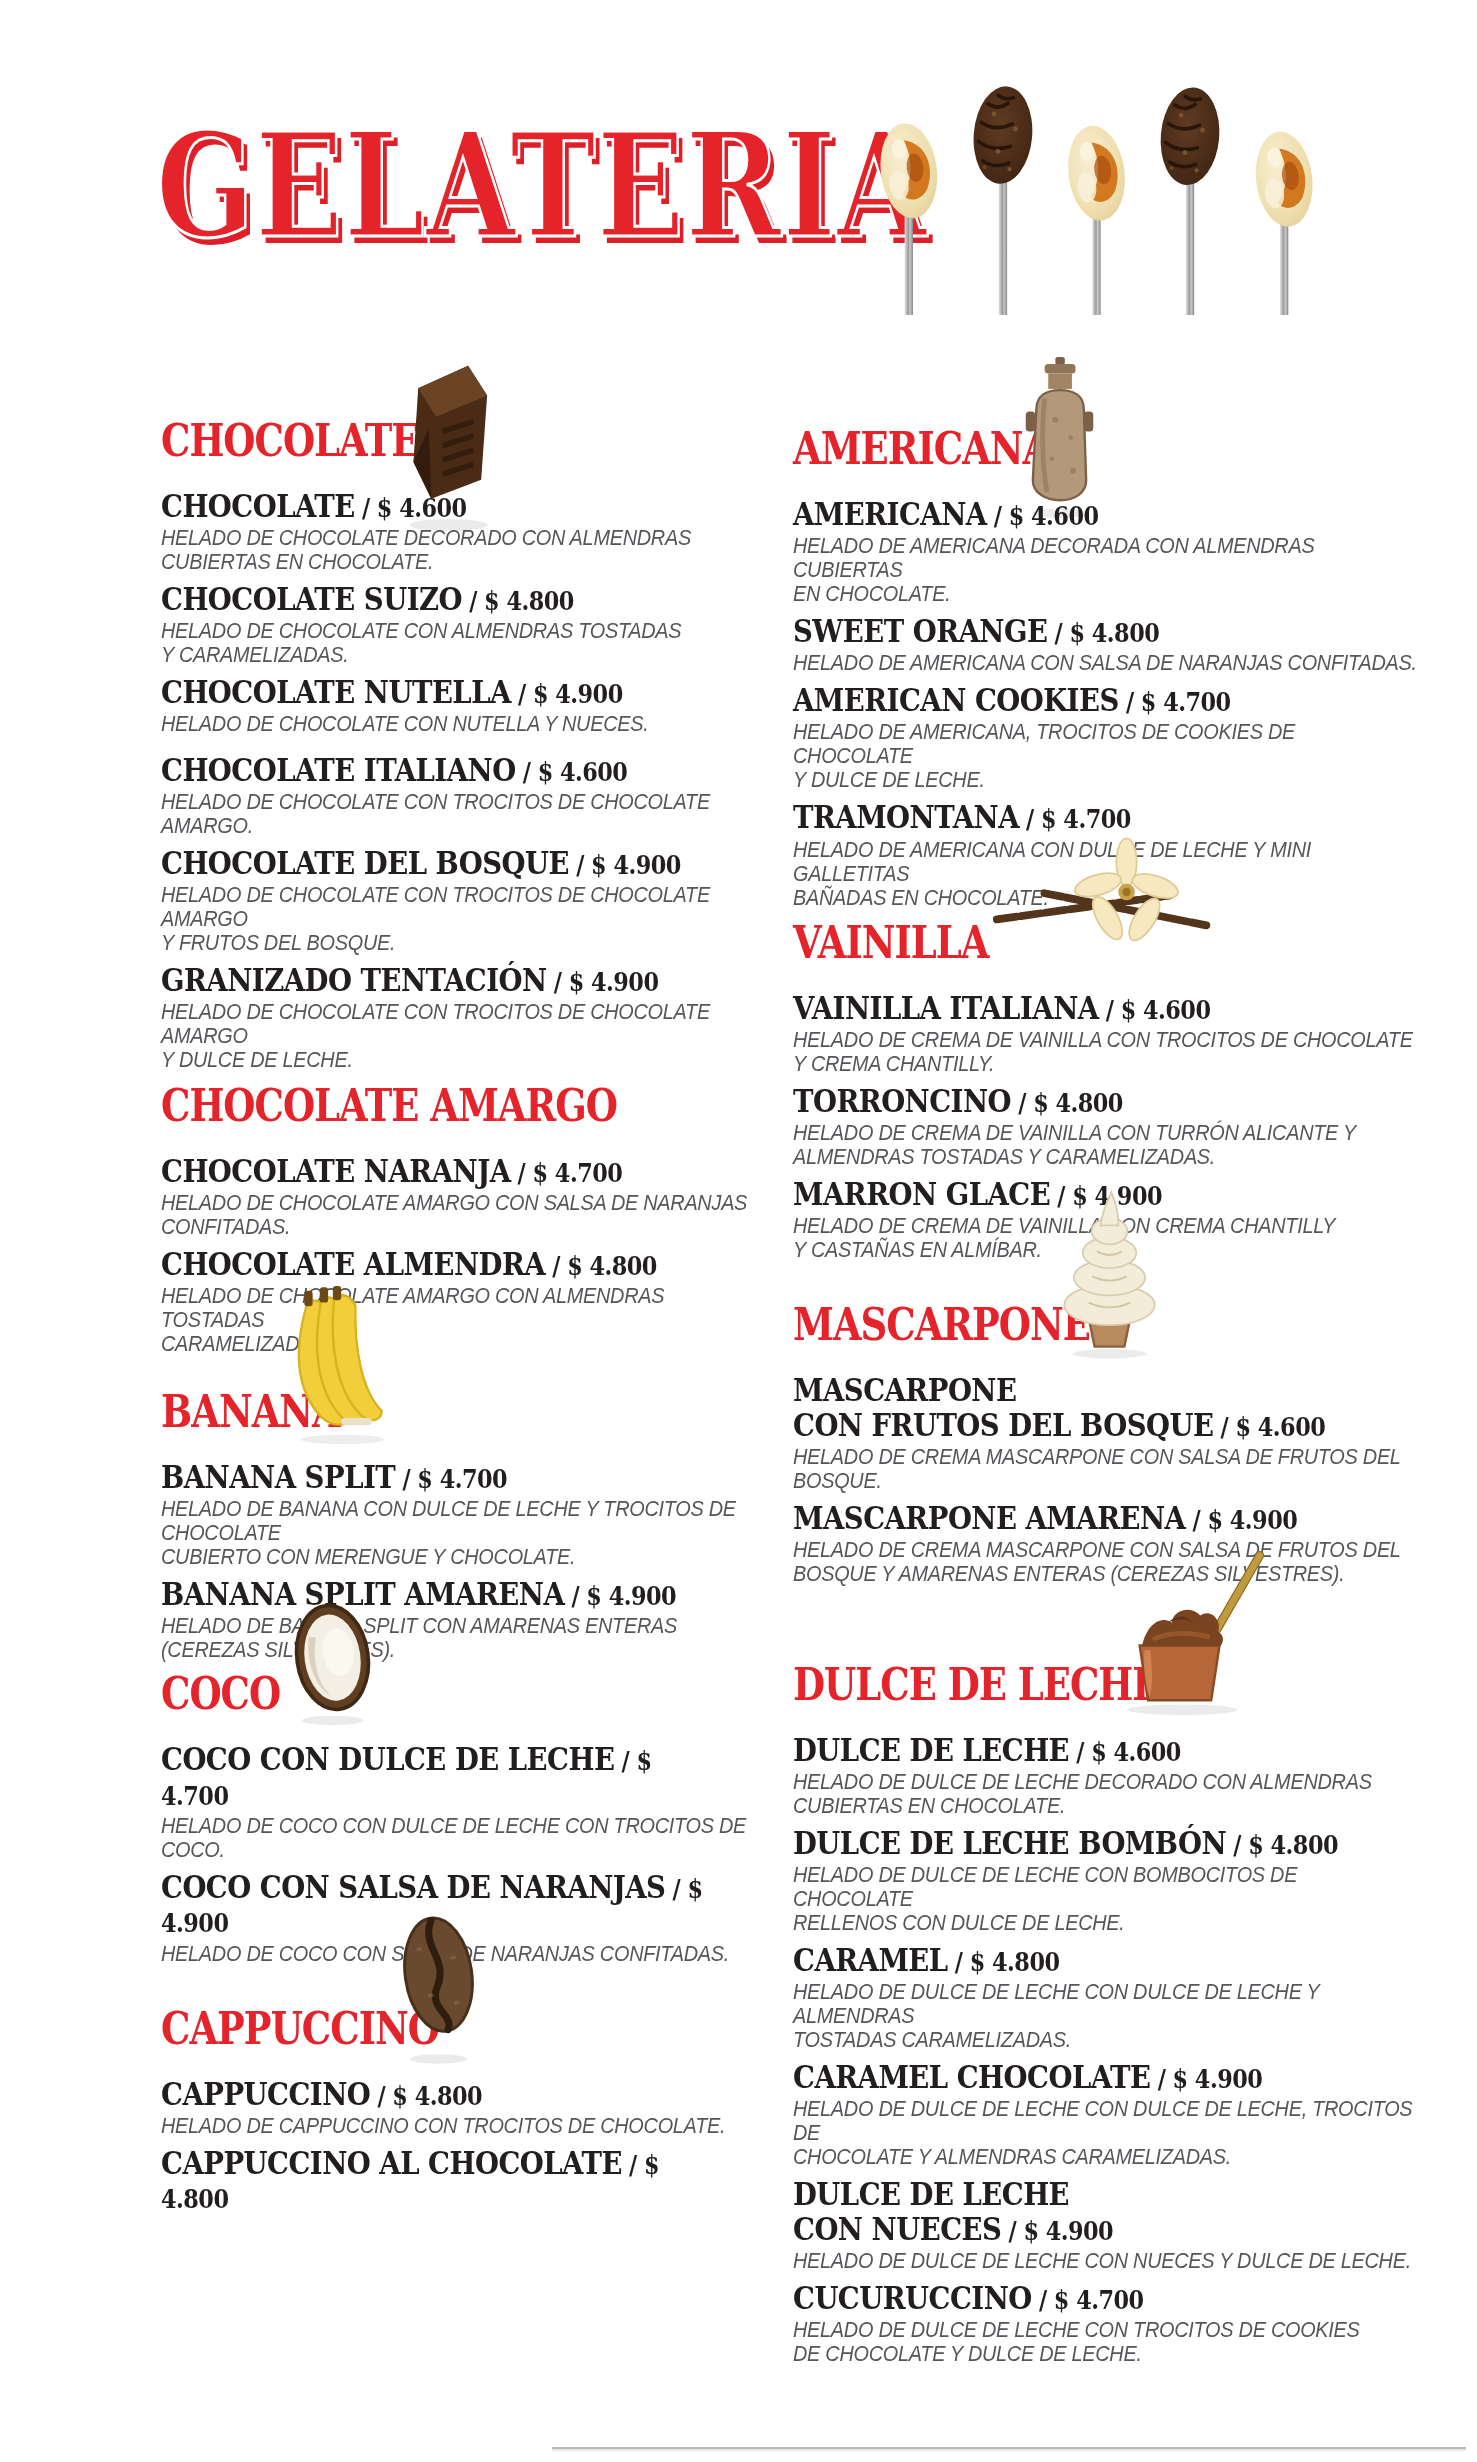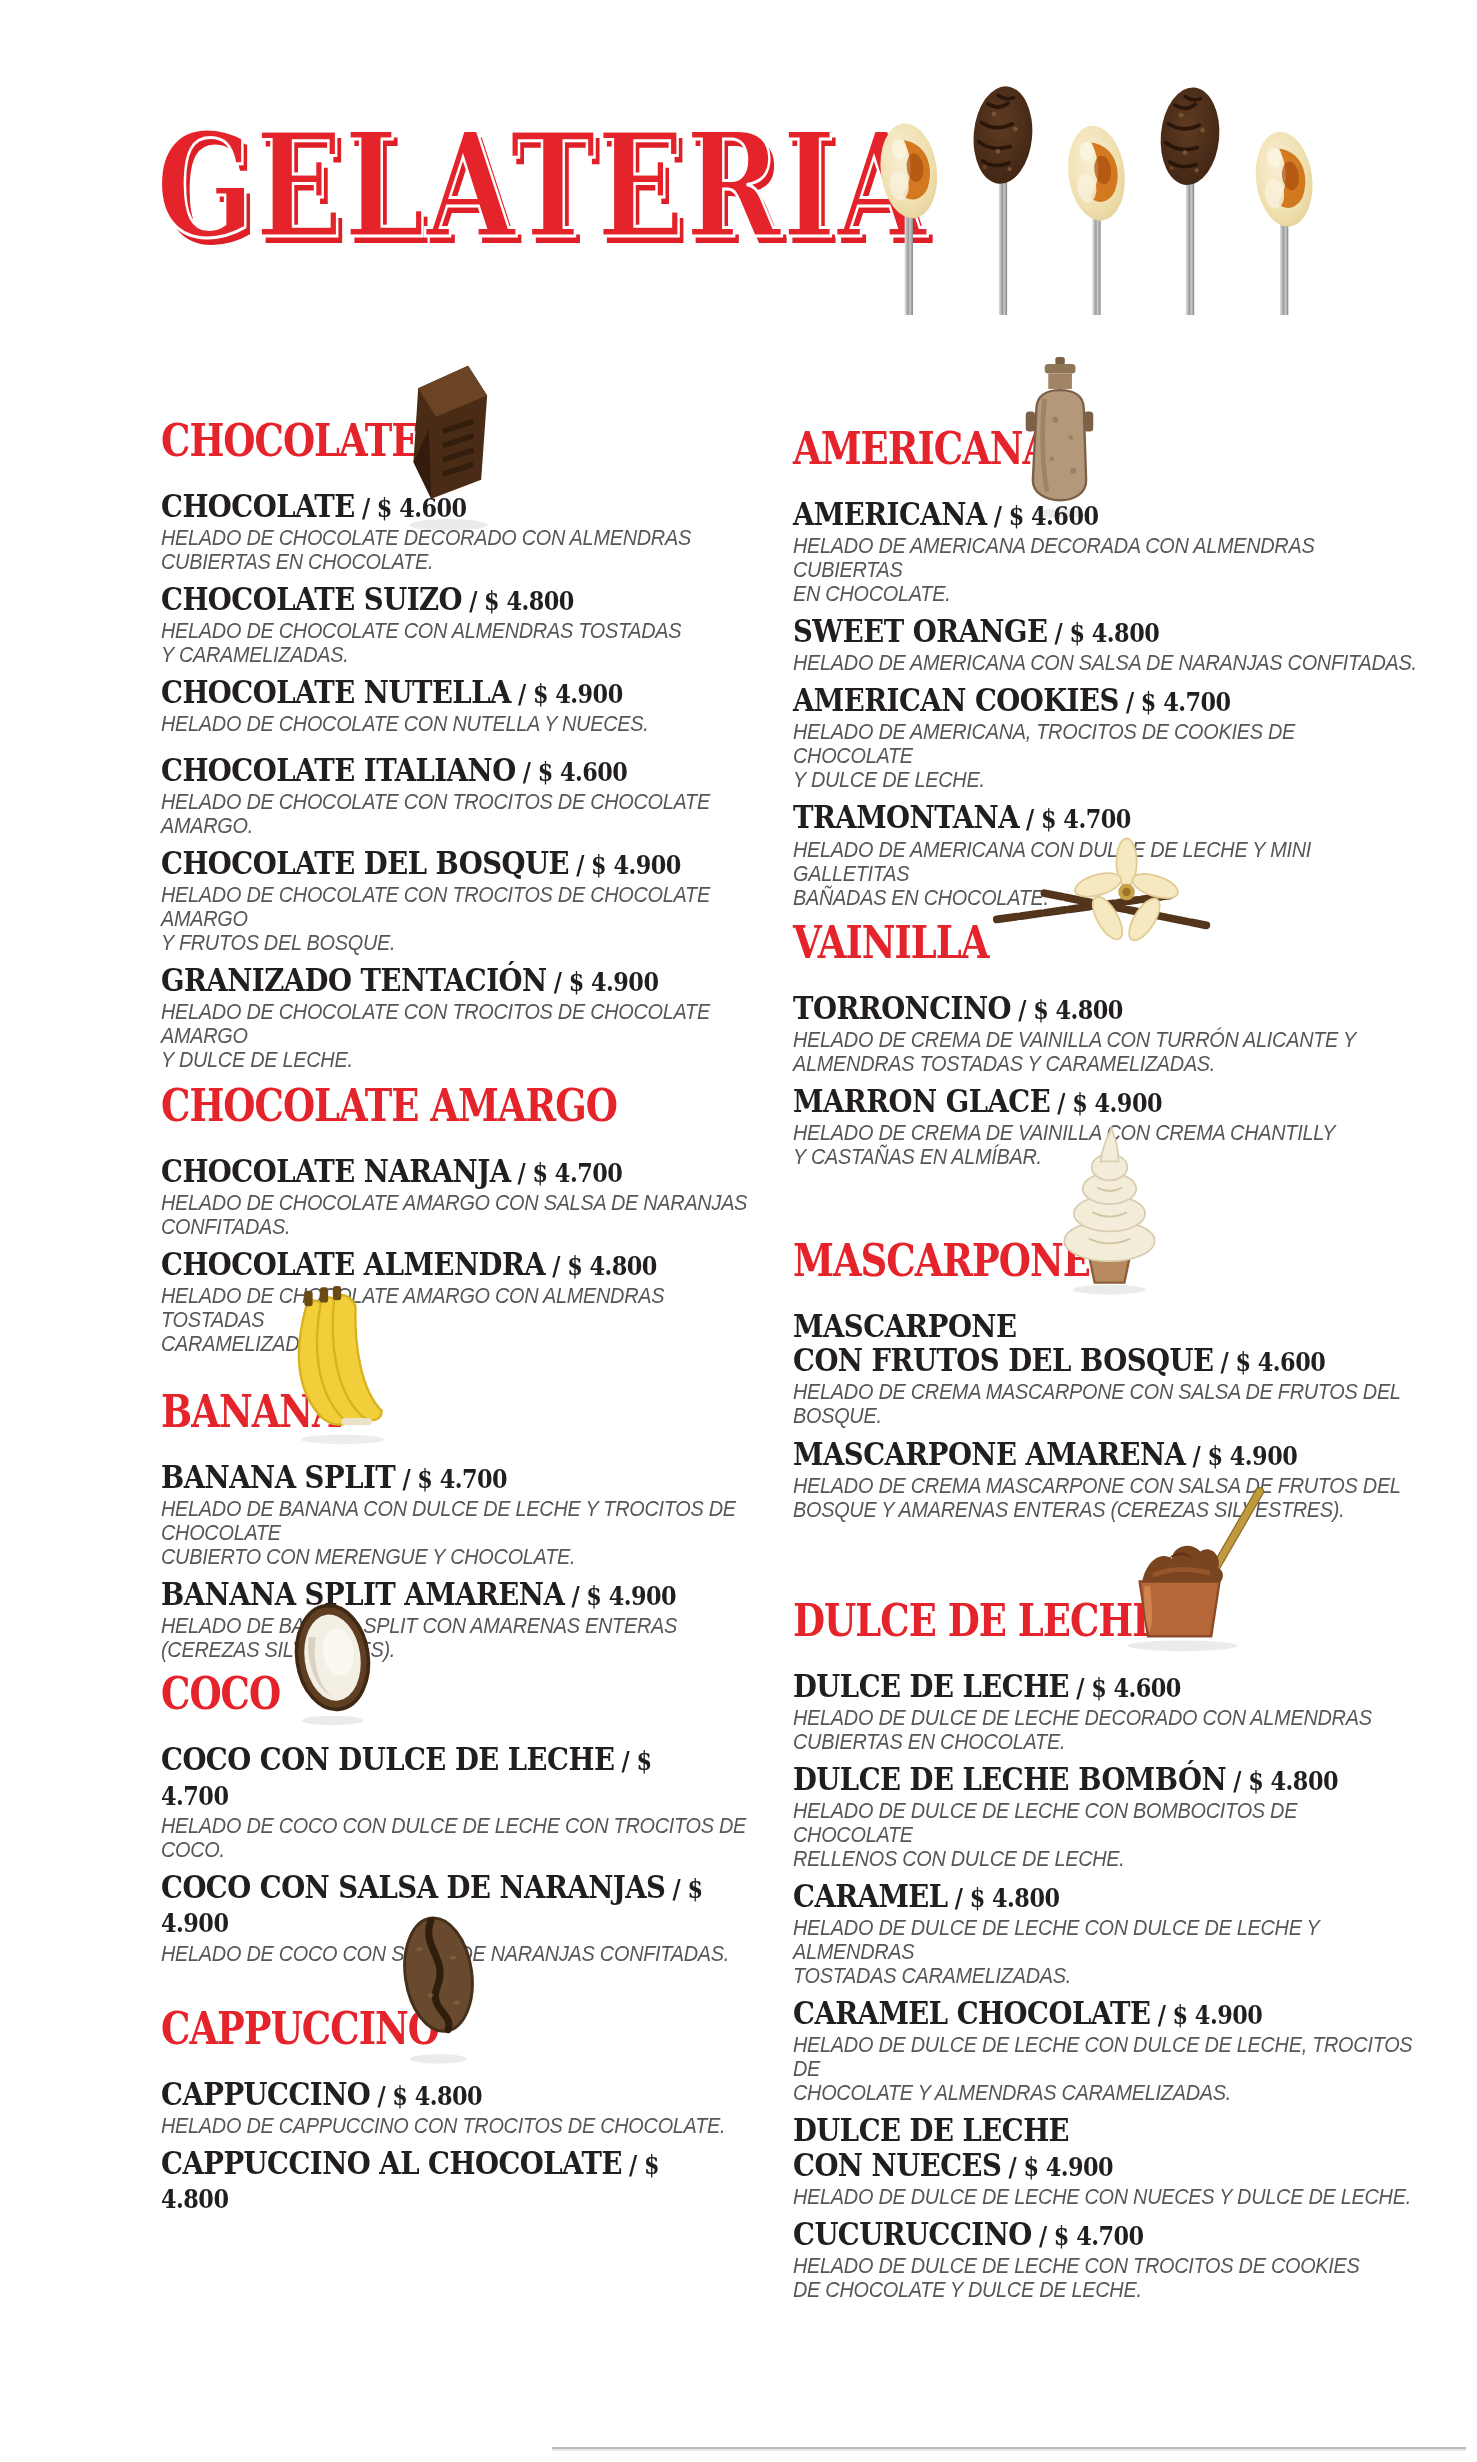--- a/index.html
+++ b/index.html
@@ -24,21 +24,21 @@
   .col{position:absolute;top:0}
   .col-left{left:161px;top:417px;width:637px}
   .col-right{left:793px;top:425px;width:673px}
   .section{margin:0}
   .s-semi{margin-top:15.5px}
   .s-amargo{margin-top:8.3px}
   .s-banana{margin-top:31px}
   .s-coco{}
   .s-cappuccino{margin-top:38px}
   .s-vainilla{margin-top:8px}
-  .s-mascarpone{margin-top:67px}
+  .s-mascarpone{margin-top:38px}
   .s-dulce{margin-top:74px}
   .sec-head{position:relative;height:46px;margin-bottom:26px}
   .sec-title{
     position:absolute;left:0;bottom:0;margin:0;
     font-family:"DejaVu Serif",serif;font-weight:700;font-size:44px;line-height:1;
     color:var(--red);letter-spacing:-1.2px;white-space:nowrap;
     transform:scaleX(.84);transform-origin:0 100%;
   }
   .sec-photo{position:absolute;display:block;line-height:0}
   .ph-chocolate{left:237px;bottom:-73px}
@@ -319,20 +319,25 @@
                   <ellipse cx="30" cy="44" rx="17" ry="40" transform="rotate(32 30 44)"></ellipse>
                   <ellipse cx="-32" cy="42" rx="17" ry="40" transform="rotate(-30 -32 42)"></ellipse>
                   <ellipse cx="-48" cy="-14" rx="40" ry="17" transform="rotate(-16 -48 -14)"></ellipse>
                 </g>
                 <circle cx="0" cy="-2" r="14" fill="#caa24a"></circle>
                 <circle cx="0" cy="-2" r="7" fill="#9c7427"></circle>
               </g>
             </svg></span>
         </div>
         <div class="item">
+          <div class="item-title"><span class="item-name">VAINILLA ITALIANA</span><span class="item-price">/ $ 4.600</span></div>
+          <div class="item-desc">HELADO DE CREMA DE VAINILLA CON TROCITOS DE CHOCOLATE
+Y CREMA CHANTILLY.</div>
+        </div>
+        <div class="item">
           <div class="item-title"><span class="item-name">TORRONCINO</span><span class="item-price">/ $ 4.800</span></div>
           <div class="item-desc">HELADO DE CREMA DE VAINILLA CON TURRÓN ALICANTE Y
 ALMENDRAS TOSTADAS Y CARAMELIZADAS.</div>
         </div>
         <div class="item">
           <div class="item-title"><span class="item-name">MARRON GLACE</span><span class="item-price">/ $ 4.900</span></div>
           <div class="item-desc">HELADO DE CREMA DE VAINILLA CON CREMA CHANTILLY
 Y CASTAÑAS EN ALMÍBAR.</div>
         </div>
       </section>

